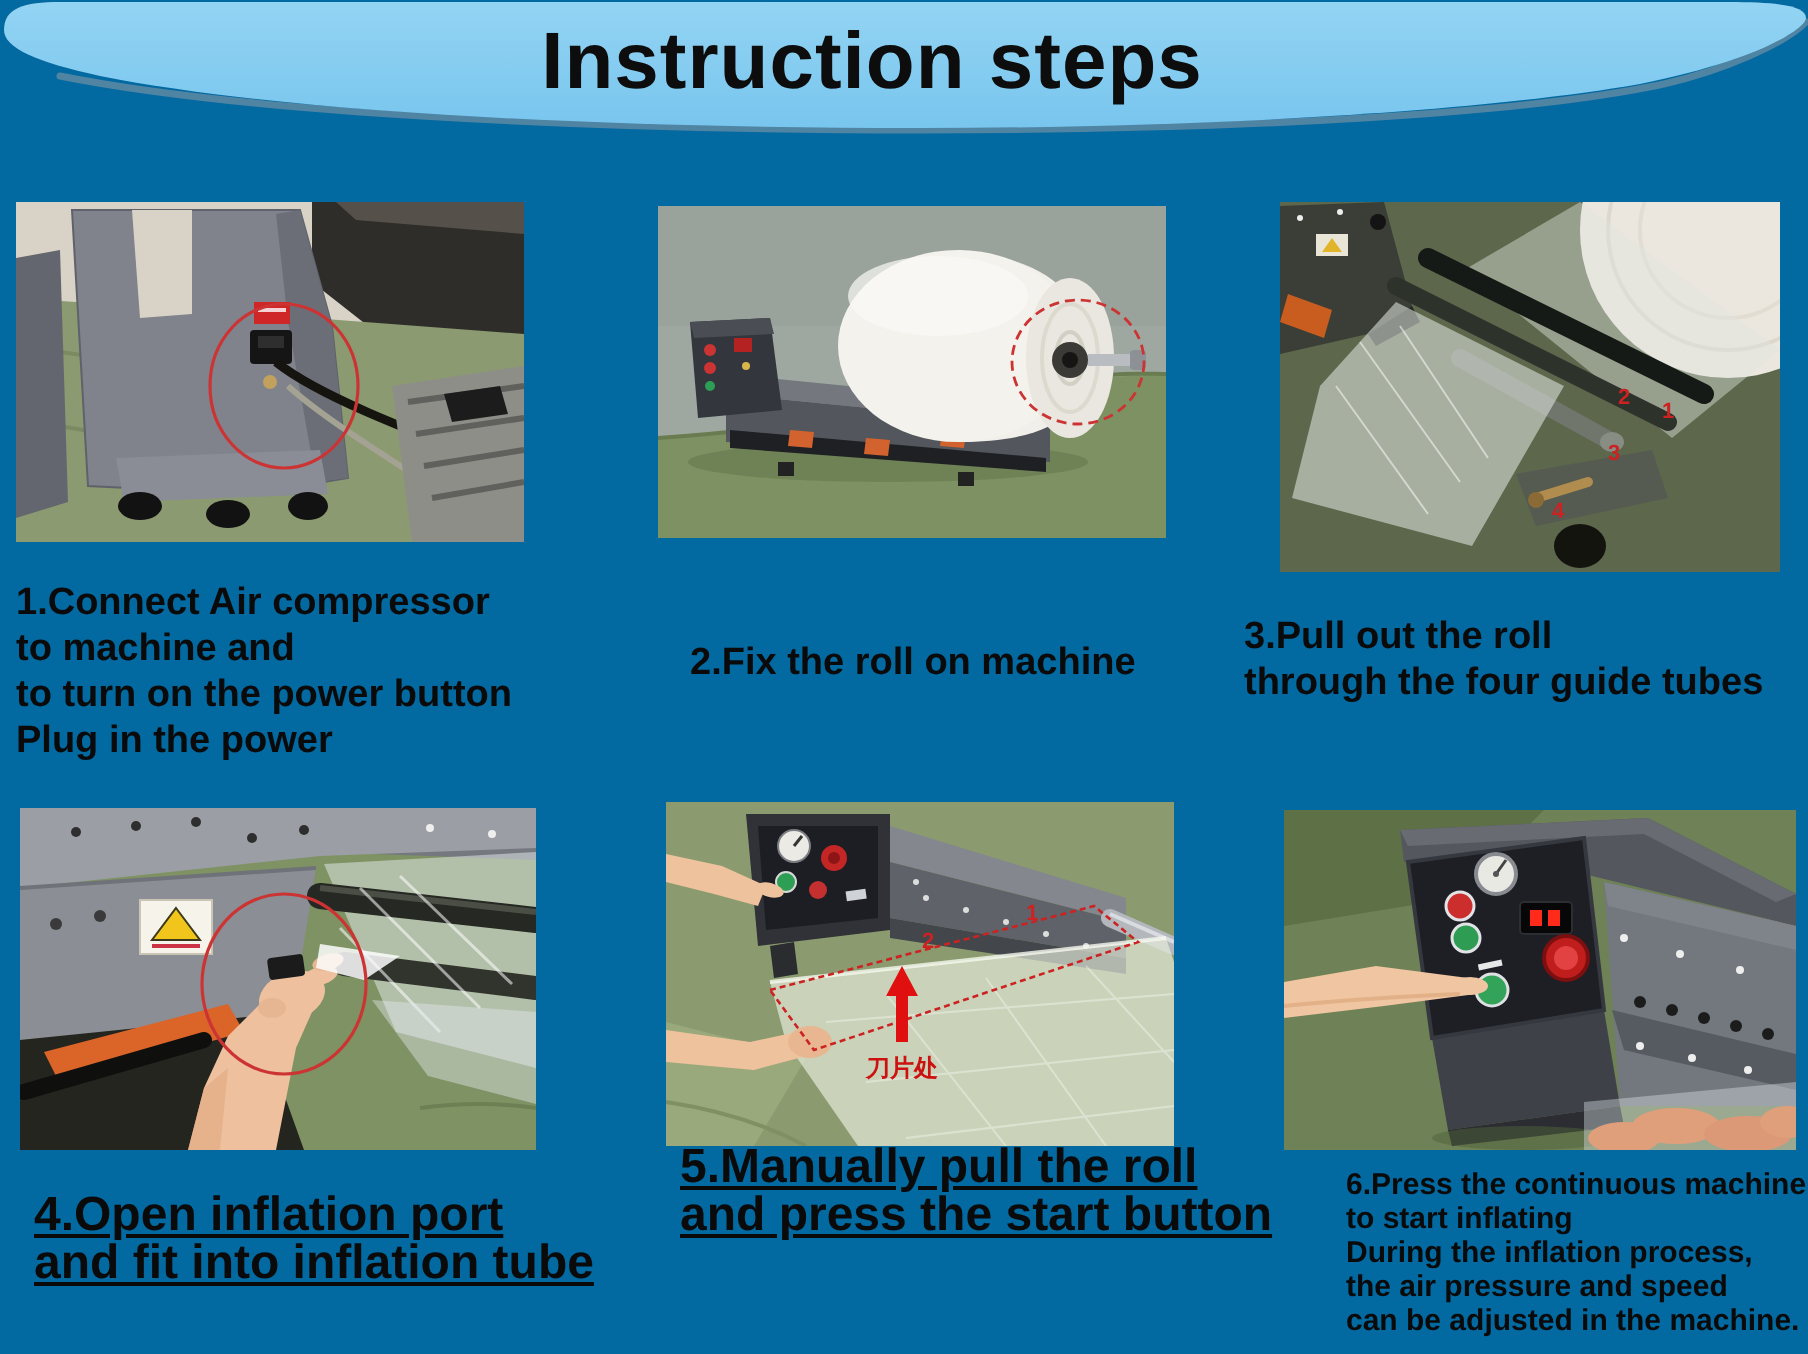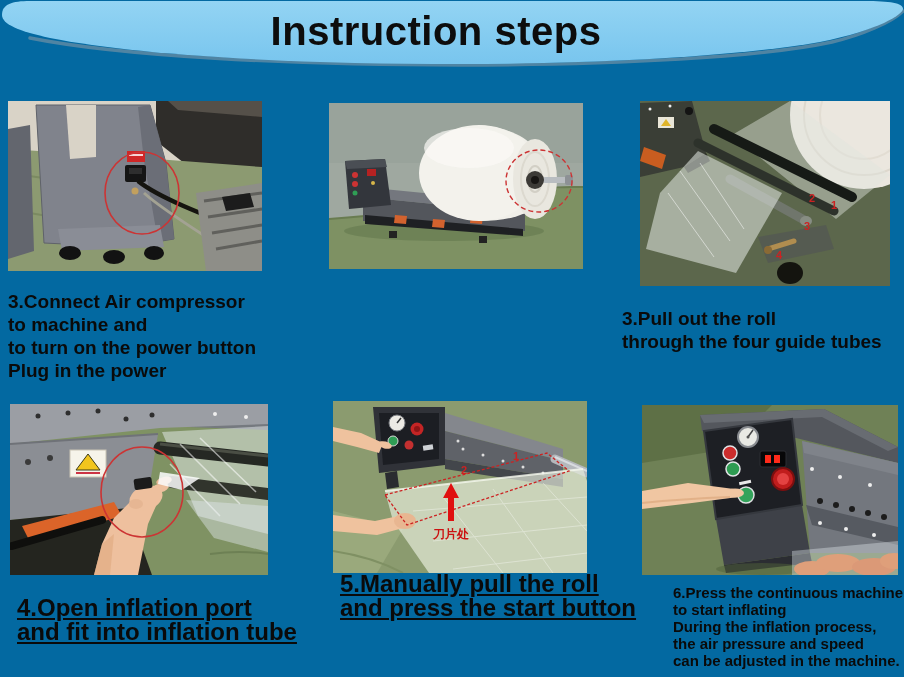--- a/index.html
+++ b/index.html
@@ -335,26 +335,29 @@
         <ellipse cx="170" cy="164" rx="18" ry="8" fill="#e07030"></ellipse>
         <ellipse cx="196" cy="158" rx="22" ry="9" fill="#e07030"></ellipse>
         <ellipse cx="232" cy="162" rx="22" ry="9" fill="#d9662a"></ellipse>
         <ellipse cx="252" cy="156" rx="14" ry="8" fill="#e07030"></ellipse>
         <polygon points="150,146 256,136 256,170 150,170" fill="#dfe7ea" opacity=".4"></polygon>
       </g>
     </svg>
   </div>
 
   <div class="caption cap-19" style="left:8px;top:290px;">
-    <div>3.Connect Air compressor</div>
+    <div>1.Connect Air compressor</div>
     <div>to machine and</div>
     <div>to turn on the power button</div>
     <div>Plug in the power</div>
   </div>
 
+  <div class="caption cap-19" style="left:345px;top:320px;">
+    <div>2.Fix the roll on machine</div>
+  </div>
 
   <div class="caption cap-19" style="left:622px;top:307px;">
     <div>3.Pull out the roll</div>
     <div>through the four guide tubes</div>
   </div>
 
   <div class="caption cap-20" style="left:17px;top:596px;">
     <div>4.Open inflation port</div>
     <div>and fit into inflation tube</div>
   </div>

